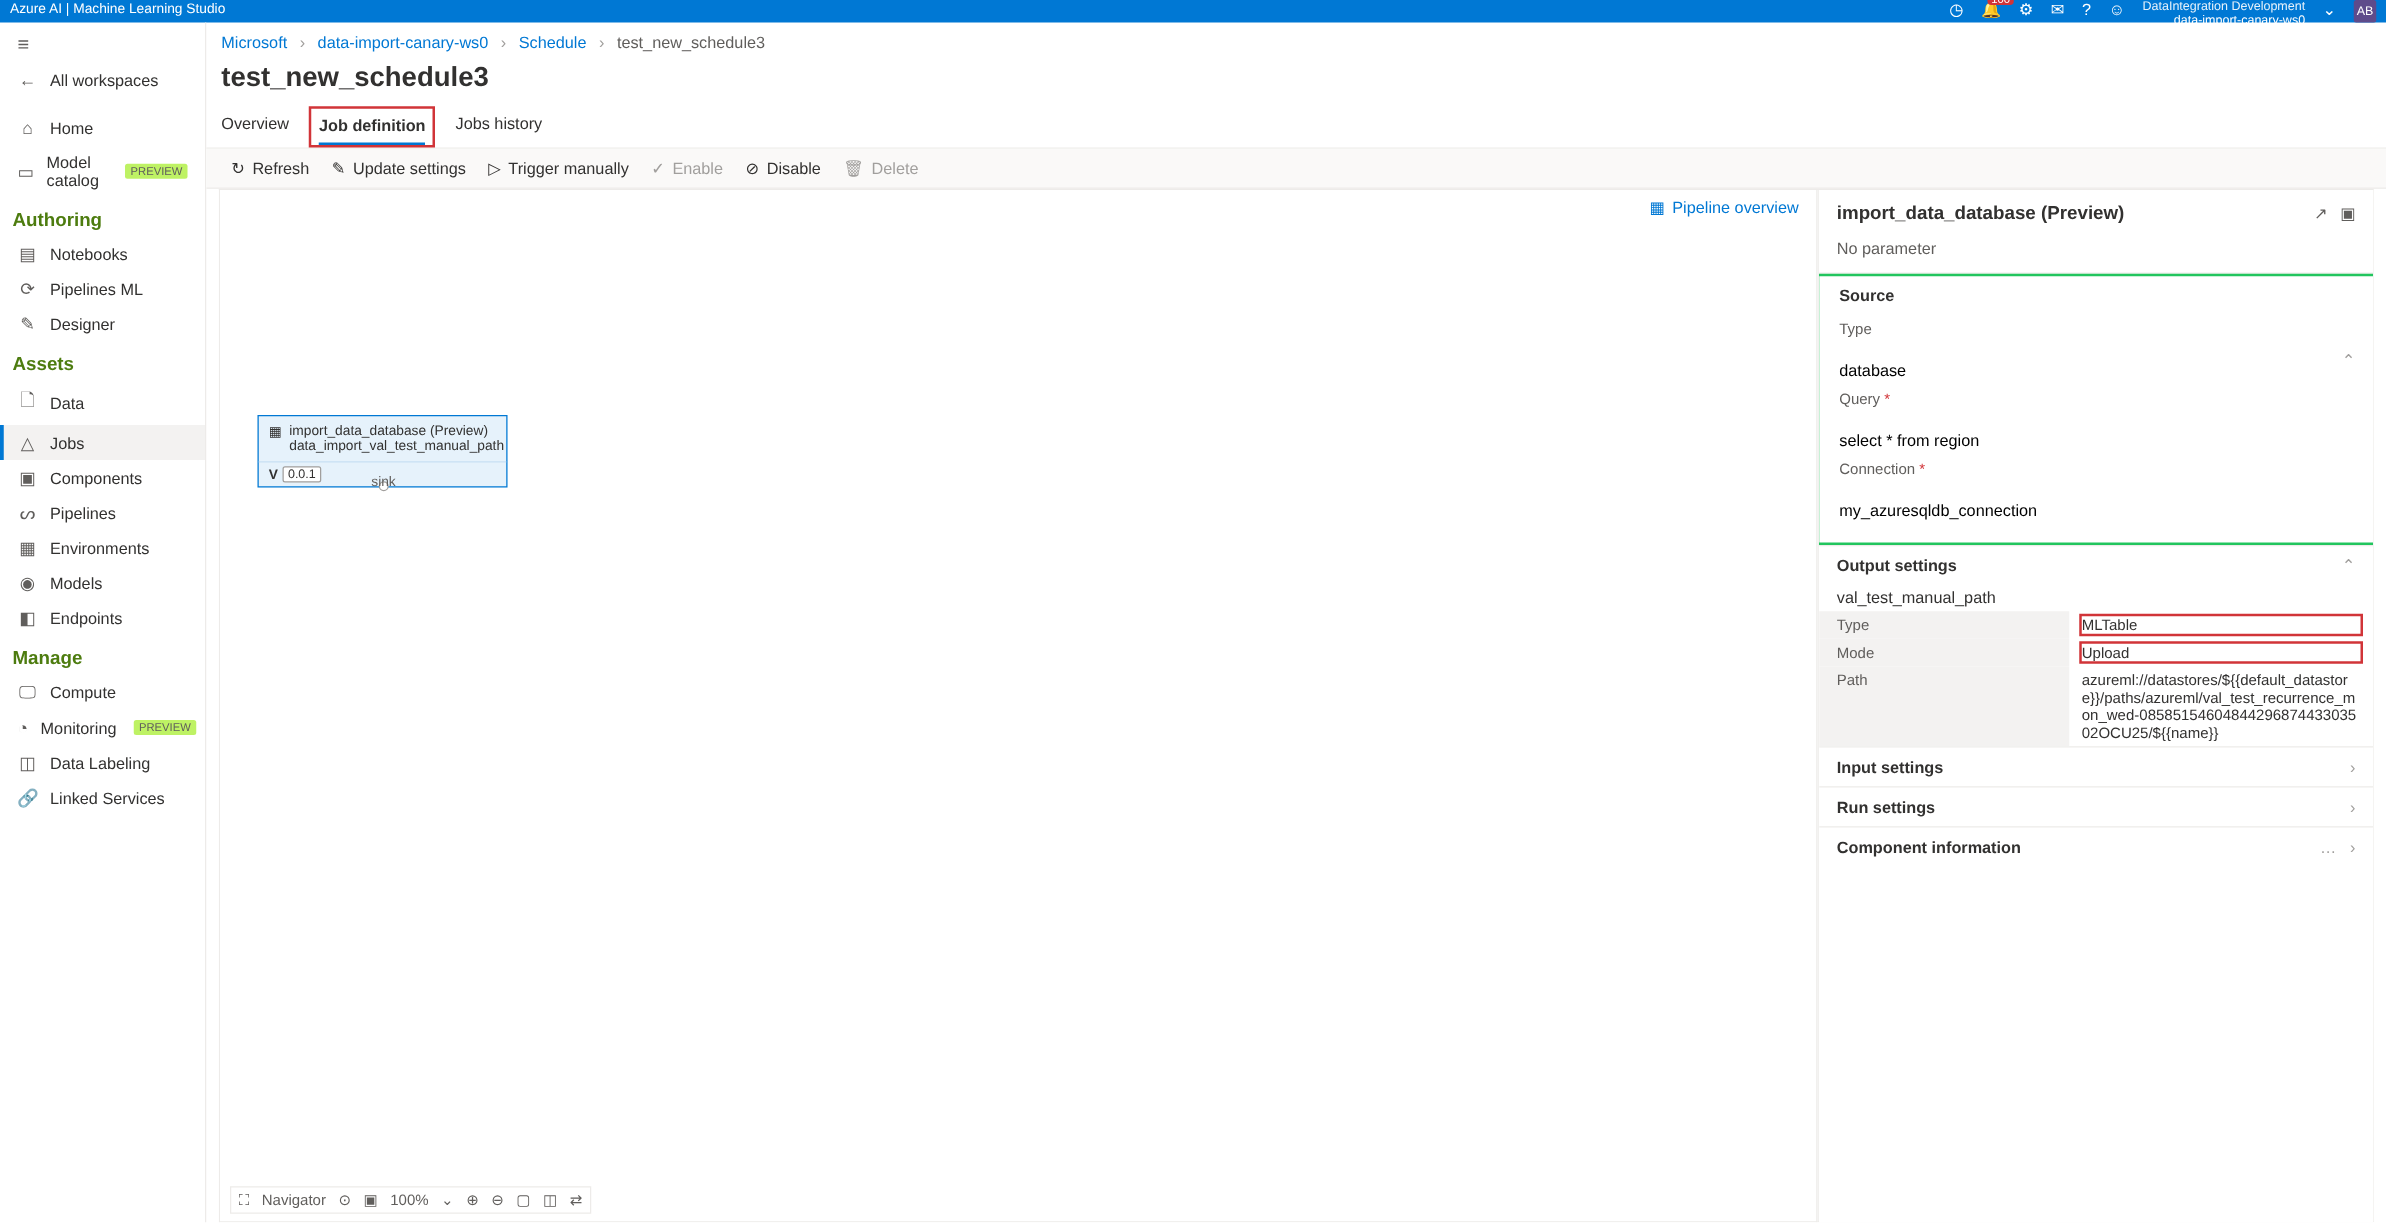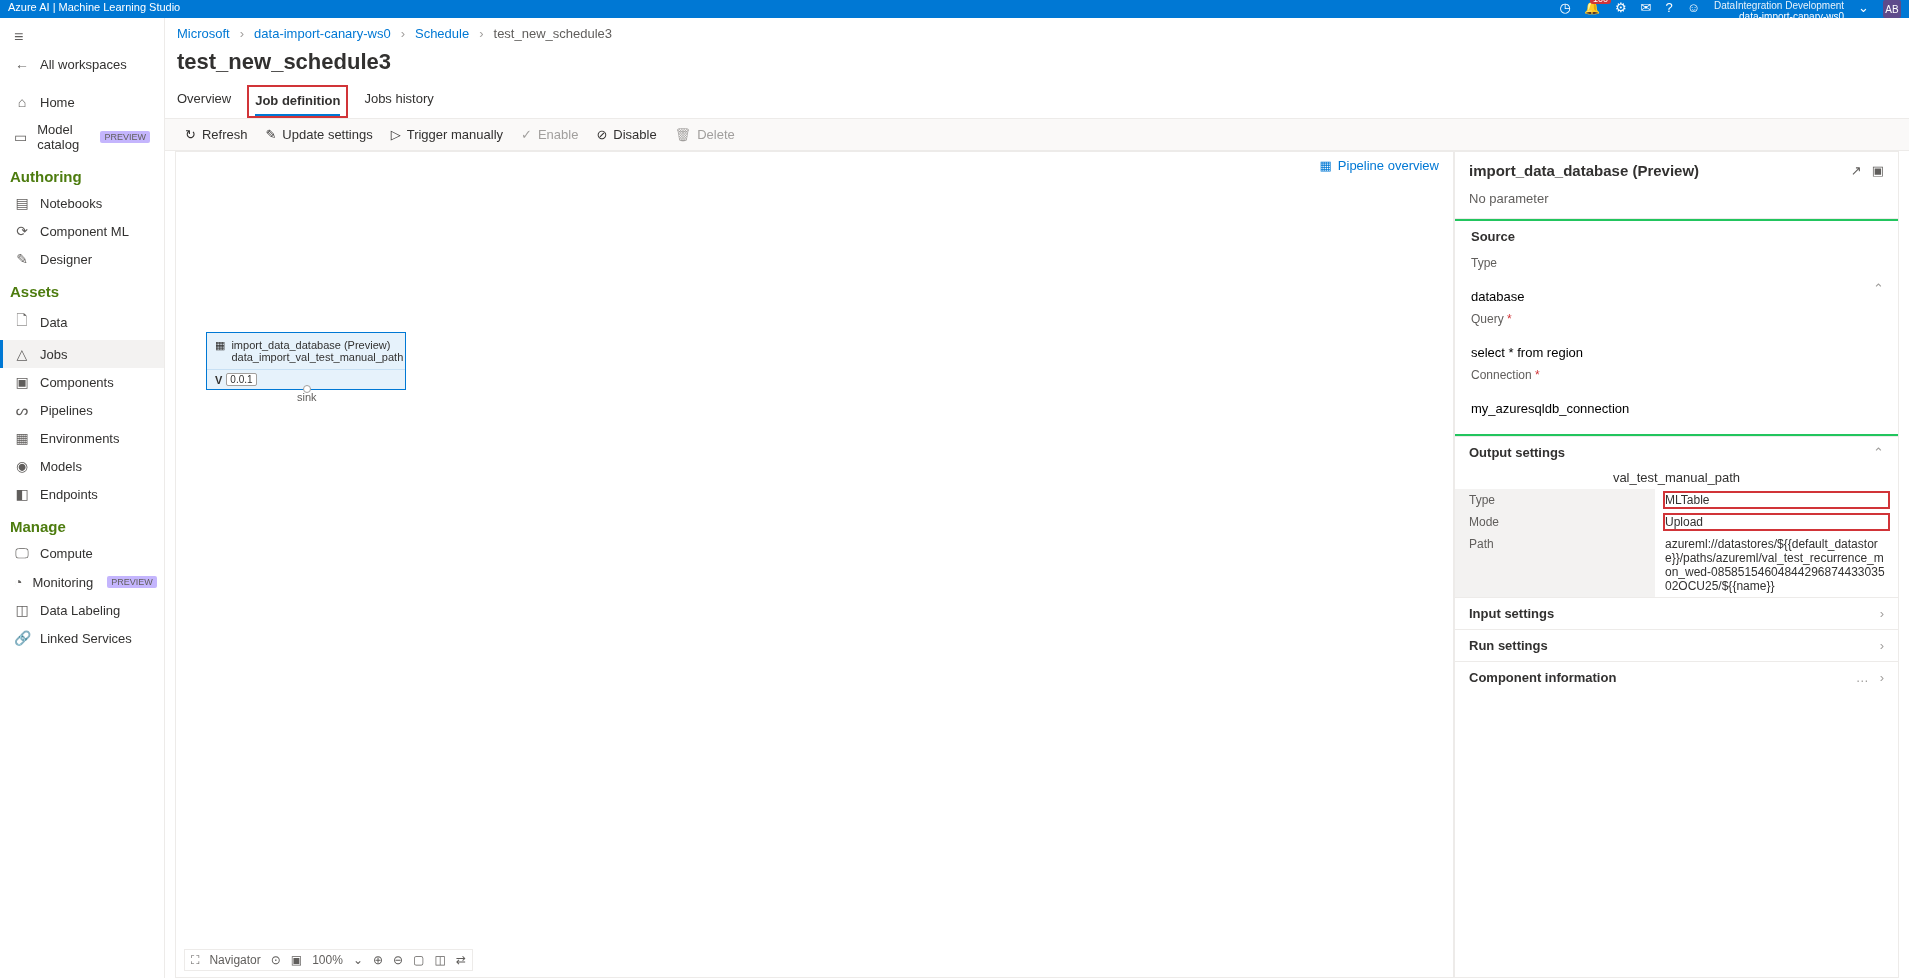--- a/index.html
+++ b/index.html
@@ -18,21 +18,21 @@
 .app { display: flex; height: calc(100vh - 18px); }
 
 
 .sidebar { width: 165px; border-right: 1px solid #edebe9; padding: 6px 0; overflow-y: auto; }
 .sidebar .hamburger { padding: 4px 14px; font-size: 16px; color: #605e5c; cursor: pointer; }
 .sidebar-item { display: flex; align-items: center; gap: 10px; padding: 6px 14px; cursor: pointer; color: #323130; }
 .sidebar-item.active { background: #f3f2f1; position: relative; }
 .sidebar-item.active::before { content: ""; position: absolute; left: 0; top: 0; bottom: 0; width: 3px; background: #0078d4; }
 .sidebar-item .sb-icon { width: 16px; text-align: center; color: #605e5c; font-size: 14px; }
 .sidebar-section { padding: 10px 10px 4px; font-weight: 600; color: #4d7c0f; font-size: 15px; }
-.preview-tag { font-size: 9px; background: #c4b5fd; color: #605e5c; padding: 1px 4px; border-radius: 2px; margin-left: 4px; }
+.preview-tag { font-size: 9px; background: #bef264; color: #605e5c; padding: 1px 4px; border-radius: 2px; margin-left: 4px; }
 
 
 .main { flex: 1; display: flex; flex-direction: column; overflow: hidden; }
 
 .breadcrumb { display: flex; align-items: center; gap: 10px; padding: 8px 12px 4px; color: #0078d4; font-size: 13px; }
 .breadcrumb .crumb { cursor: pointer; }
 .breadcrumb .sep { color: #a19f9d; }
 .breadcrumb .current { color: #605e5c; }
 
 .page-title { font-size: 22px; font-weight: 600; padding: 4px 12px 10px; }
@@ -50,21 +50,21 @@
 .workspace { flex: 1; display: flex; overflow: hidden; border-top: 1px solid #edebe9; margin: 0 10px; }
 
 
 .canvas { flex: 1; position: relative; background: #fff; border: 1px solid #edebe9; border-top: none; }
 .pipeline-overview-link { position: absolute; top: 6px; right: 14px; color: #0078d4; font-size: 13px; cursor: pointer; display: flex; gap: 6px; align-items: center; }
 .node { position: absolute; top: 180px; left: 30px; width: 200px; border: 1px solid #0078d4; background: #e6f2fb; font-size: 11px; }
 .node-inner { padding: 6px 8px; }
 .node-header { display:flex; gap:6px; align-items:flex-start; }
 .node-v { border-top: 1px solid #c7e0f4; padding: 3px 8px; font-size: 11px; display: flex; align-items: center; gap: 4px; }
 .node-v .v-pill { background: #fff; border: 1px solid #a19f9d; font-size: 10px; padding: 0 3px; border-radius: 2px; }
-.sink-label { position: absolute; top: 58px; left: 90px; font-size: 11px; color: #605e5c; }
+.sink-label { position: absolute; top: 47px; left: 90px; font-size: 11px; color: #605e5c; }
 .sink-dot { position: absolute; top: 52px; left: 96px; width: 8px; height: 8px; border: 1px solid #a19f9d; background: #fff; border-radius: 50%; }
 
 .canvas-footer { position: absolute; left: 8px; bottom: 6px; display: flex; gap: 10px; align-items: center; color: #605e5c; font-size: 12px; border:1px solid #edebe9; padding:3px 6px; background:#fff; }
 .canvas-footer .cf-btn { cursor: pointer; }
 
 
 .details { width: 445px; border: 1px solid #edebe9; border-top:none; overflow-y: auto; background: #fff; padding-bottom: 20px; }
 .details-header { padding: 10px 14px 6px; display: flex; justify-content: space-between; align-items: center; }
 .details-header h3 { font-size: 15px; font-weight: 600; }
 .details-header .hdr-icons { display: flex; gap: 10px; color: #605e5c; cursor: pointer; font-size: 13px; }
@@ -74,21 +74,21 @@
 .section-hdr { display: flex; justify-content: space-between; align-items: center; padding: 8px 14px; cursor: pointer; }
 .section-hdr .title { font-weight: 600; font-size: 13px; }
 .section-body { padding: 4px 14px 10px; }
 .field { margin-bottom: 8px; }
 .field .label { font-size: 12px; color: #605e5c; }
 .field .req { color: #d13438; }
 .field .value { font-size: 13px; color: #000000; margin-top: 19px; }
 
 .red-box { border: 2px solid #22c55e; margin: 0 -2px; padding: 0 2px; }
 
-.out-name { font-size: 13px; padding: 2px 14px 4px; text-align: center; }
+.out-name { font-size: 13px; padding: 2px 14px 4px; }
 .out-table { display: grid; grid-template-columns: 200px 1fr; font-size: 12px; }
 .out-table .left-col { background: #f3f2f1; padding: 4px 14px; color: #605e5c; }
 .out-table .right-col { padding: 4px 10px; word-break: break-all; }
 .out-redbox { border: 2px solid #d13438; margin: -2px; }
 
 .chevron { color: #a19f9d; }
 .ellipsis-icn { color: #a19f9d; letter-spacing: 1px; }
 .section-hdr .right-icons { display:flex; gap:10px; align-items:center; }
 
 </style>
@@ -132,21 +132,21 @@
       <span class="preview-tag">PREVIEW</span>
     </div>
 
     <div class="sidebar-section">Authoring</div>
     <div class="sidebar-item">
         <span class="sb-icon">▤</span>
         <span>Notebooks</span>
       </div>
     <div class="sidebar-item">
         <span class="sb-icon">⟳</span>
-        <span>Component ML</span>
+        <span>Pipelines ML</span>
       </div>
     <div class="sidebar-item">
         <span class="sb-icon">✎</span>
         <span>Designer</span>
       </div>
 
     <div class="sidebar-section">Assets</div>
     <div class="sidebar-item">
         <span class="sb-icon">🗋</span>
         <span>Data</span>

